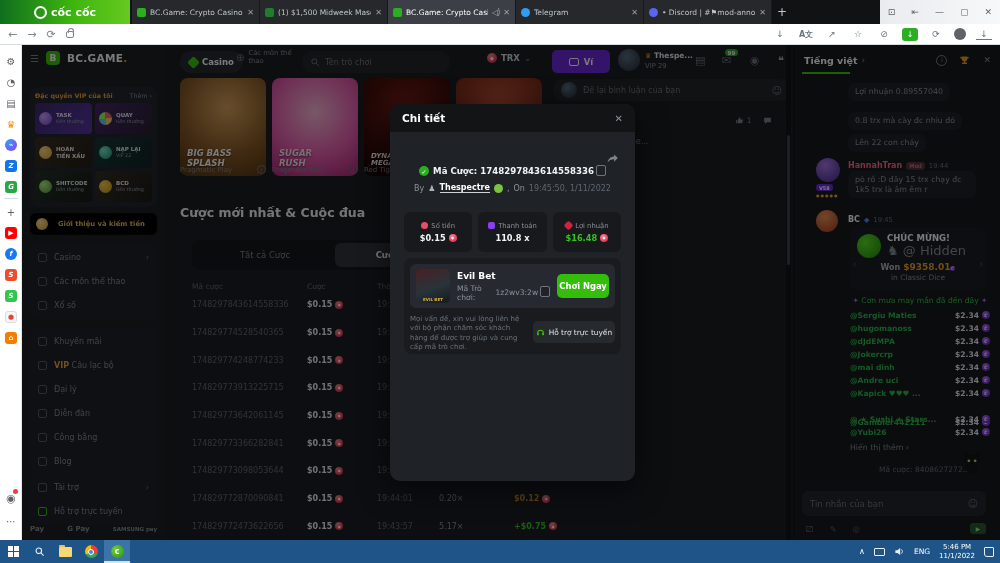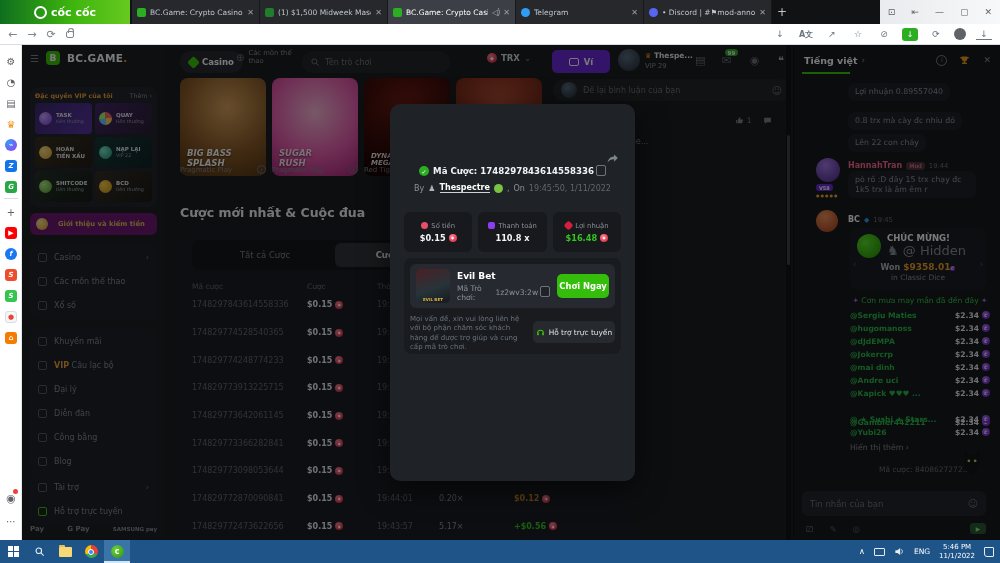--- a/index.html
+++ b/index.html
@@ -54,21 +54,21 @@
 #bclogo .odot{color:#f7941d}
 #vippanel{left:8px;top:42px;width:127px;height:120px;background:#23262c;border-radius:8px;padding:5px}
 #vippanel .hd{display:flex;justify-content:space-between;font-size:6.3px}
 #vippanel .t{color:#f0a63c;font-weight:bold}
 #vippanel .m{color:#8a929b}
 .pgrid{display:grid;grid-template-columns:1fr 1fr;gap:3px;margin-top:4px}
 .promo{height:31px;border-radius:4px;padding:3px 4px;display:flex;gap:4px;align-items:center;overflow:hidden}
 .promo .pi{width:13px;height:13px;border-radius:50%;flex:none}
 .promo .pl{font-size:5.5px;font-weight:bold;color:#e8edf2;line-height:1.1}
 .promo .ps{font-size:4.8px;color:#9aa3ad;font-weight:normal}
-#refer{left:8px;top:168px;width:127px;height:22px;background:#701a75;border-radius:6px;padding:0 6px;gap:10px}
+#refer{left:8px;top:168px;width:127px;height:22px;background:#000000;border-radius:6px;padding:0 6px;gap:10px}
 #refer .coins{width:12px;height:12px;border-radius:50%;background:radial-gradient(circle at 35% 35%,#ffe59a,#d9a12c)}
 #refer span{color:#e3c258;font-weight:bold;font-size:6.8px}
 .mgroup{left:8px;width:127px;background:#1f2228;border-radius:8px;padding:2px 0}
 .mitem{height:24px;display:flex;align-items:center;gap:7px;padding:0 8px;color:#858e98;font-size:8px}
 .mitem .micon{width:9px;height:9px;border:1.1px solid #565d66;border-radius:2px;flex:none}
 .mitem .chev{margin-left:auto;color:#6a737d}
 .mitem .vip{color:#f0a63c;font-weight:bold}
 .mitem.support .micon{border-color:#3ec70b}
 #payrow{left:8px;top:480px;width:127px;justify-content:space-between;color:#8a929b;font-weight:bold;font-size:7px}
 
@@ -677,21 +677,21 @@
         </div>
       <div class="trow">
           <span class="c-id">174829772473622656</span>
           <span class="c-bet f">
             <b>$0.15</b>
             <i class="gem sm"></i>
           </span>
           <span class="c-time">19:43:57</span>
           <span class="c-pay">5.17×</span>
           <span class="c-prof win">
-            <b>+$0.56</b>
+            <b>+$0.75</b>
             <i class="gem sm"></i>
           </span>
         </div>
     </div>
 
     <div class="a" id="sbar">
         <span class="th"></span>
       </div>
 
     <div class="a" id="chat">
@@ -832,20 +832,24 @@
         <span class="u-pen"></span>
         <span class="u-circ"></span>
         <span class="send">▶</span>
       </div>
     </div>
   </div>
 
   <div class="a" id="dim"></div>
 
   <div class="a" id="modal">
+    <div id="modal-hd">
+      <span class="t">Chi tiết</span>
+      <span class="x u-x"></span>
+    </div>
     <svg id="m-share" class="a" width="13" height="13" viewBox="0 0 16 16">
         <path d="M10 3l4.5 4.5L10 12V9C6 9 3.5 10.5 2 13c.5-4.5 3.5-7.3 8-7.6z" fill="#7d868f"></path>
       </svg>
     <div id="m-idline" class="a">
       <span class="gchk"></span>
       <b><span>Mã Cược:</span> <span>1748297843614558336</span></b>
       <span class="cpy"></span>
     </div>
     <div id="m-byline" class="a">
       <span>By</span>

